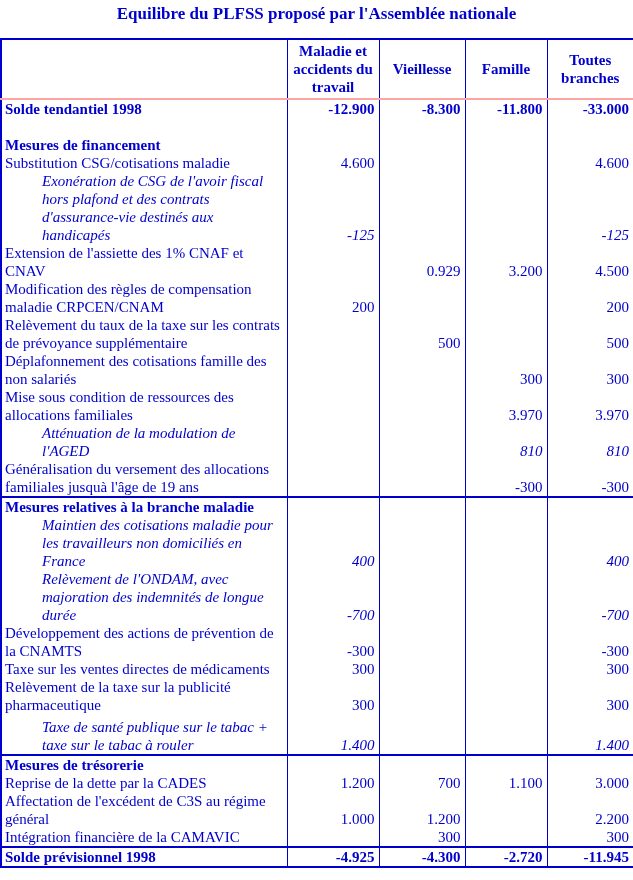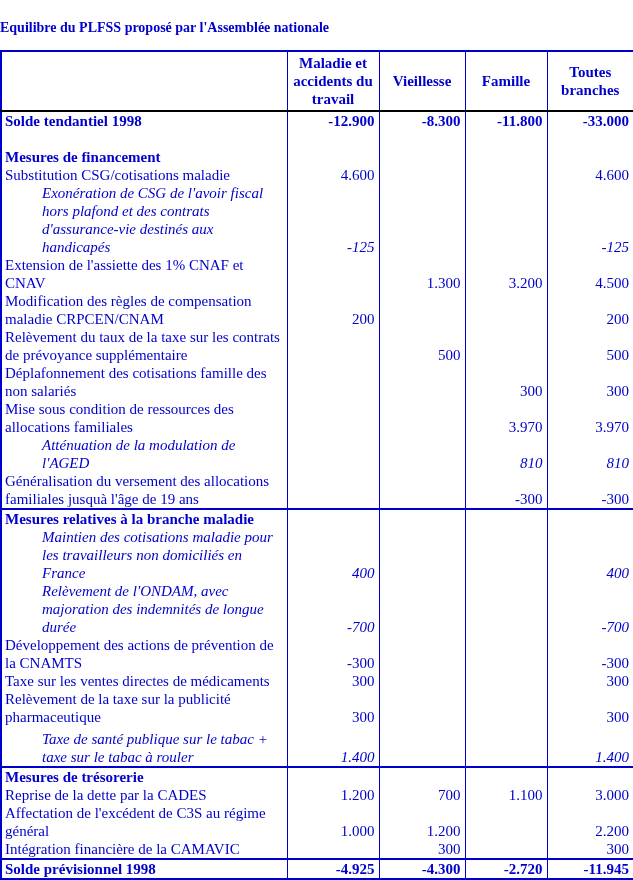--- a/index.html
+++ b/index.html
@@ -7,23 +7,23 @@
     padding: 0;
     background: #FFFFFF;
   }
   body {
     width: 633px;
     font-family: "Liberation Serif", serif;
     color: #0000CC;
   }
   .title {
     font-weight: bold;
-    font-size: 14px;
-    text-align: left;
-    padding-top: 20px;
+    font-size: 17px;
+    text-align: center;
+    padding-top: 4px;
   }
   table {
     border-collapse: collapse;
     table-layout: fixed;
     width: 633px;
     border: 2px solid #0000CC;
   }
   .main-table { margin-top: 14px; }
   .footer-table { margin-top: 12px; }
   col.c0 { width: 286px; }
@@ -32,21 +32,21 @@
   col.c3 { width: 82px; }
   col.c4 { width: 87px; }
   th {
     font-size: 15px;
     line-height: 18px;
     font-weight: bold;
     text-align: center;
     vertical-align: middle;
     padding: 2px 1px;
   }
-  thead tr { border-bottom: 2px solid #000000; }
+  thead tr { border-bottom: 2px solid #fca5a5; }
   td {
     font-size: 15px;
     line-height: 18px;
     vertical-align: bottom;
     padding: 0;
     overflow: hidden;
   }
   .label-cell { text-align: left; padding-left: 3px; padding-right: 2px; }
   .value-cell { text-align: right; padding-right: 4px; border-left: 1px solid #0000CC; }
   th.value-head { border-left: 1px solid #0000CC; }
@@ -110,21 +110,21 @@
       <tr class="italic">
         <td class="label-cell">Exonération de CSG de l'avoir fiscal hors plafond et des contrats d'assurance-vie destinés aux handicapés</td>
         <td class="value-cell">-125</td>
         <td class="value-cell"></td>
         <td class="value-cell"></td>
         <td class="value-cell">-125</td>
       </tr>
       <tr>
         <td class="label-cell">Extension de l'assiette des 1% CNAF et CNAV</td>
         <td class="value-cell"></td>
-        <td class="value-cell">1.300</td>
+        <td class="value-cell">0.929</td>
         <td class="value-cell">3.200</td>
         <td class="value-cell">4.500</td>
       </tr>
       <tr>
         <td class="label-cell">Modification des règles de compensation maladie CRPCEN/CNAM</td>
         <td class="value-cell">200</td>
         <td class="value-cell"></td>
         <td class="value-cell"></td>
         <td class="value-cell">200</td>
       </tr>

